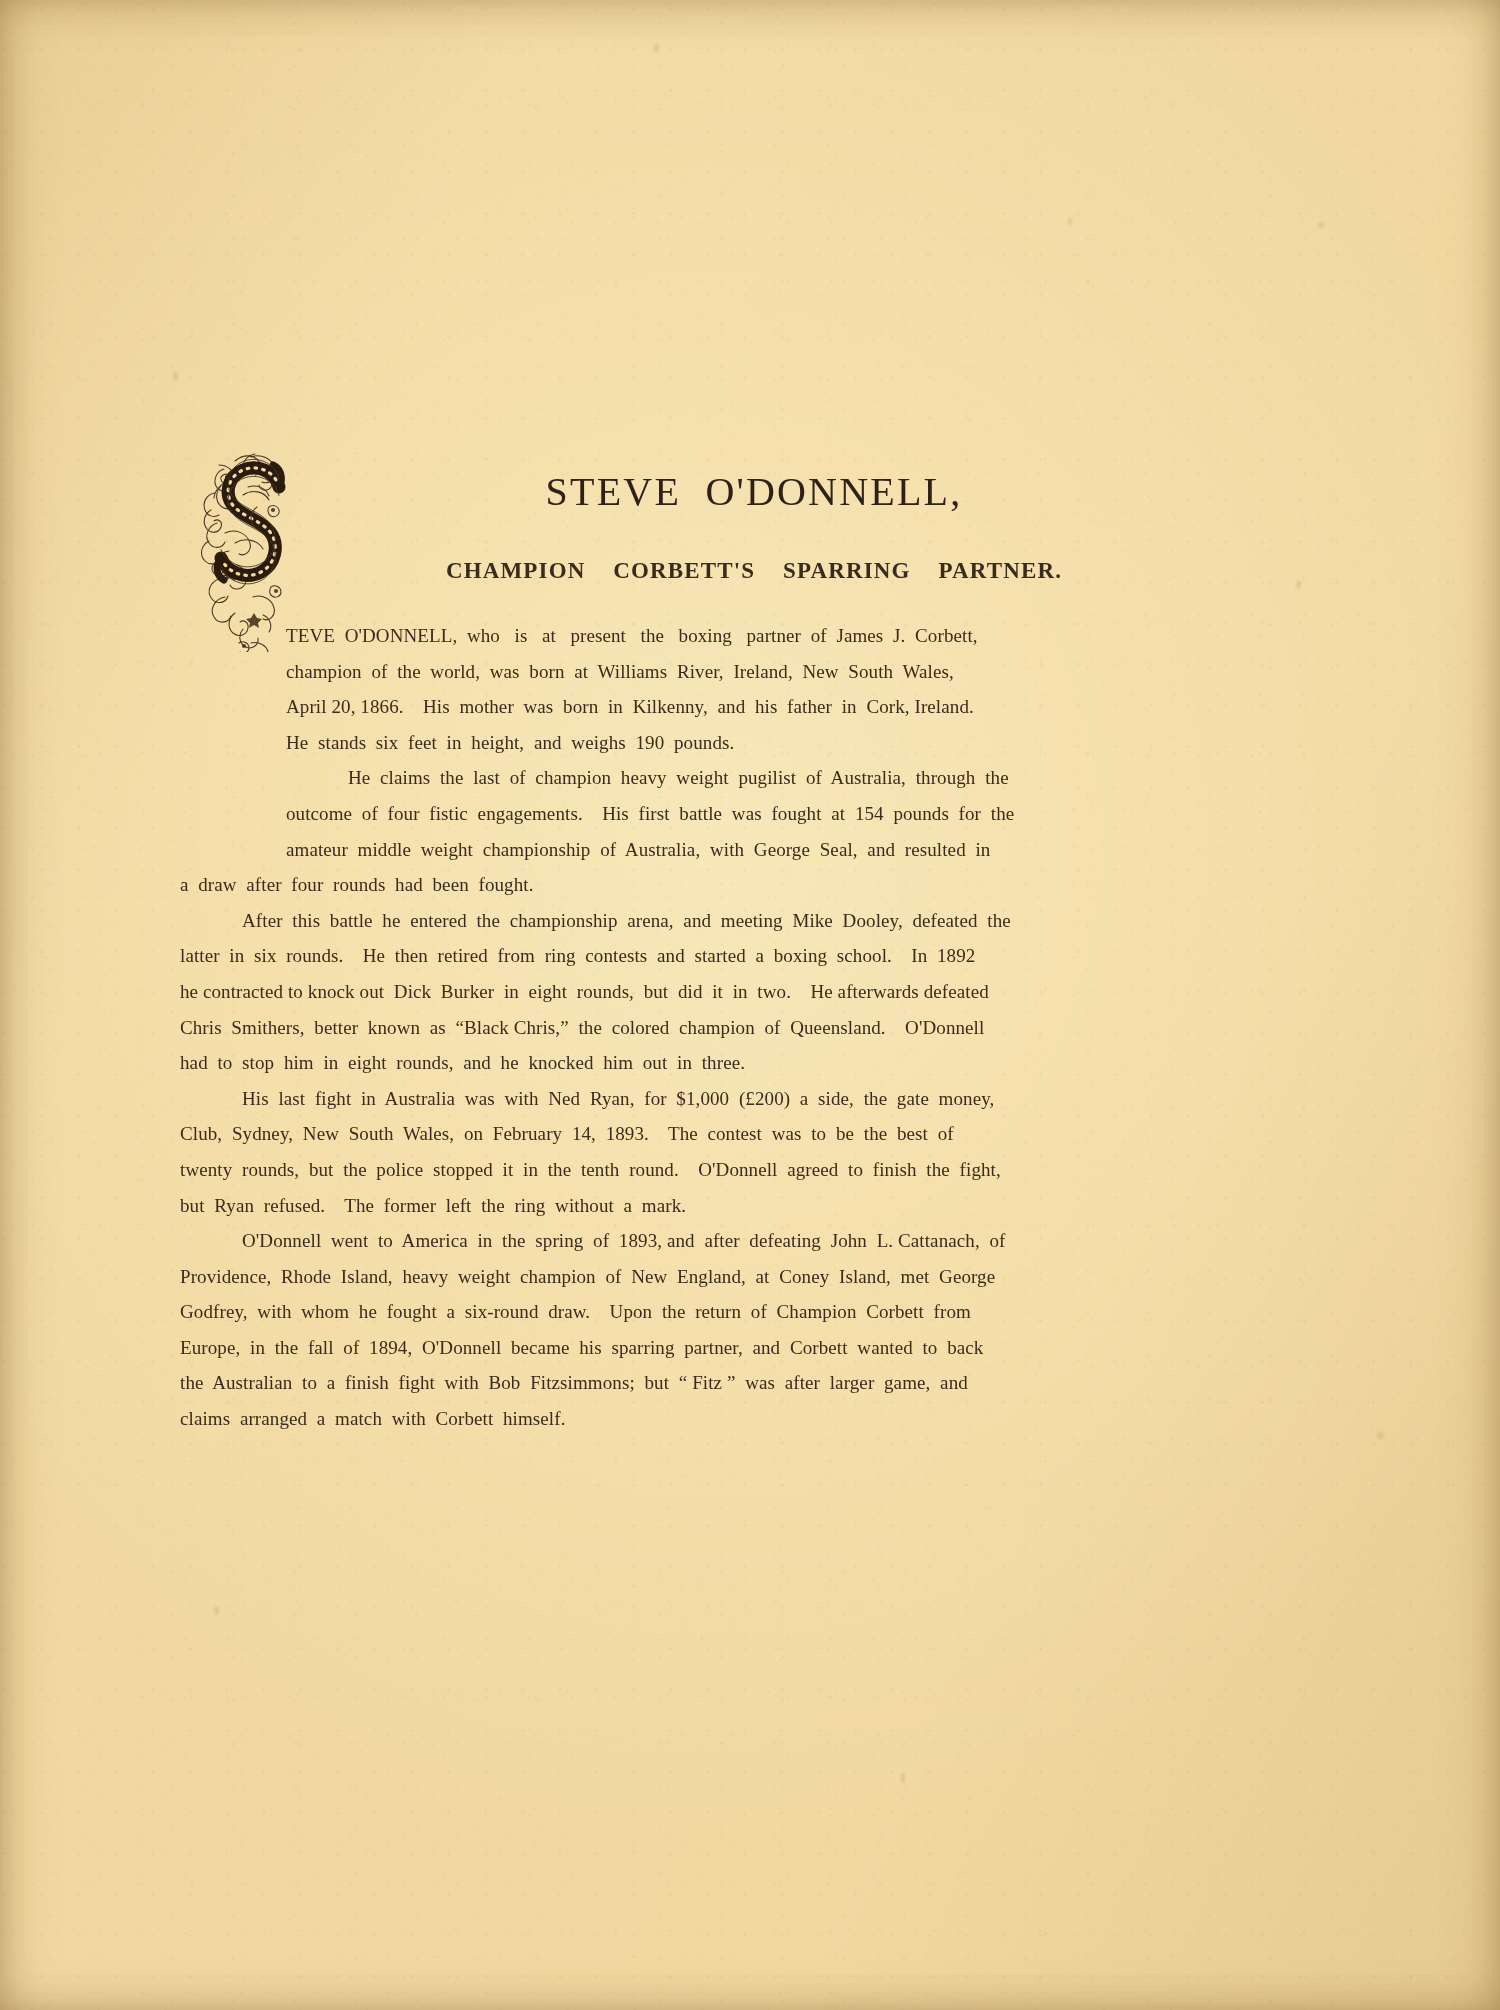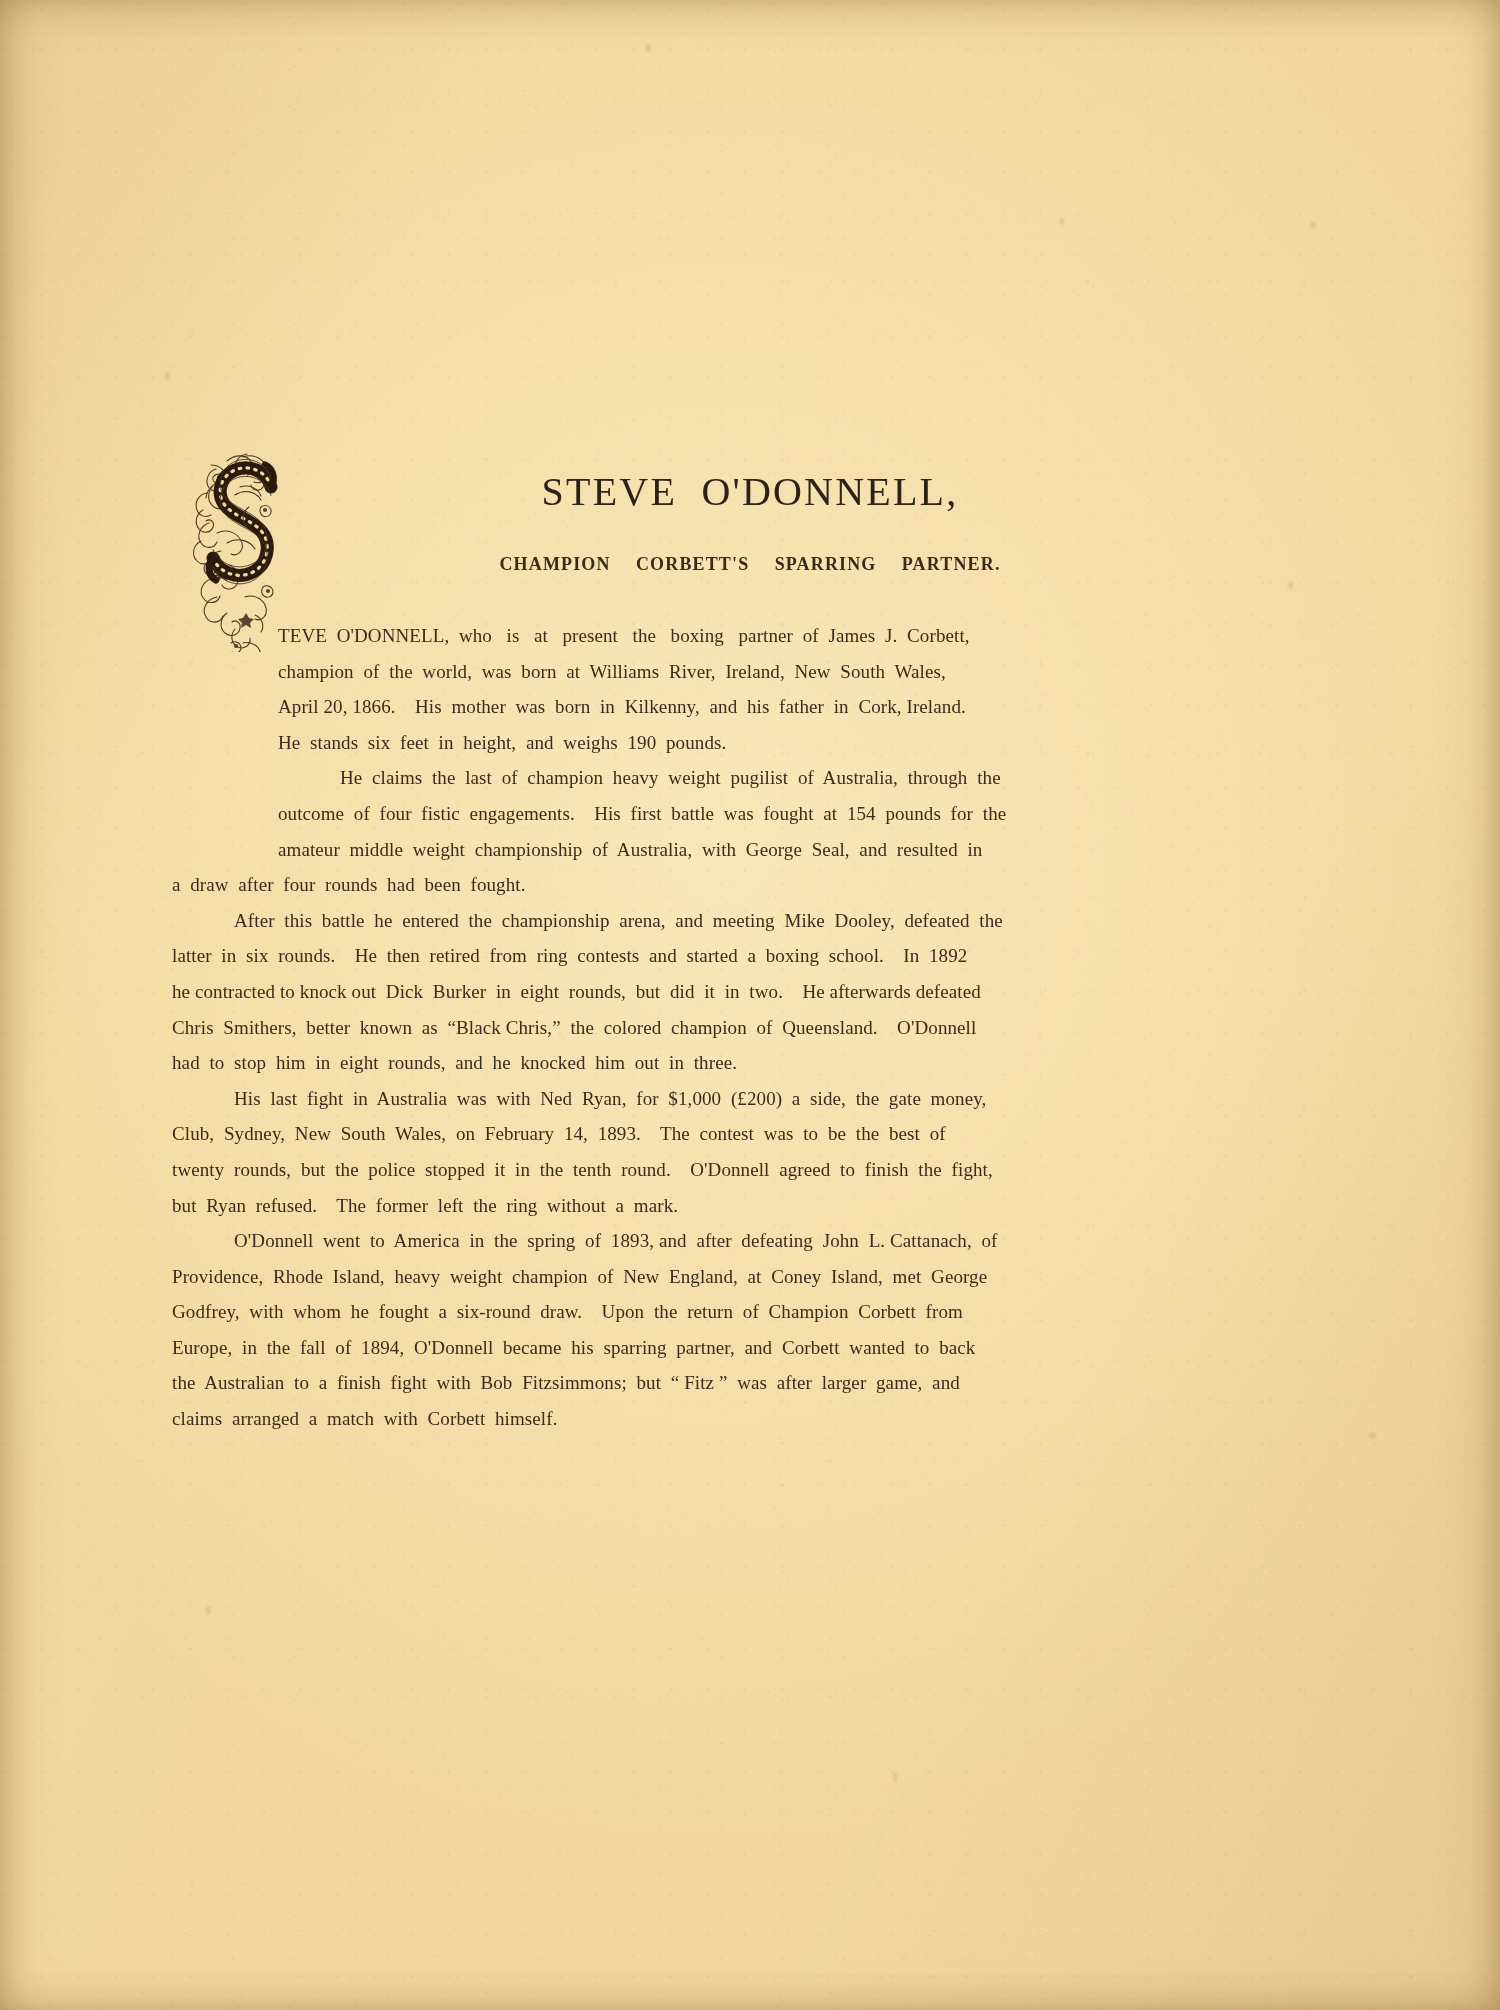--- a/index.html
+++ b/index.html
@@ -53,20 +53,21 @@
     box-shadow:
       inset  26px 0 58px -34px rgba(128, 92, 44, 0.55),
       inset -26px 0 58px -34px rgba(128, 92, 44, 0.50),
       inset 0  22px 56px -34px rgba(128, 92, 44, 0.42),
       inset 0 -22px 56px -34px rgba(128, 92, 44, 0.42);
   }
 
   .page {
     position: absolute;
     inset: 0;
+    margin-left: 8px;
   }
 
   
   .title {
     position: absolute;
     left: 0;
     right: 0;
     top: 441px;
     text-align: center;
     font-size: 40px;
@@ -75,21 +76,21 @@
     color: #2e2217;
     font-family: "Liberation Serif", "DejaVu Serif", serif;
     white-space: pre;
   }
   .subtitle {
     position: absolute;
     left: 0;
     right: 0;
     top: 539px;
     text-align: center;
-    font-size: 18px;
+    font-size: 23px;
     letter-spacing: 1.15px;
     word-spacing: 7px;
     color: #3a2c1d;
     white-space: pre;
   }
 
   
   .body-block {
     position: absolute;
     left: 172px;

